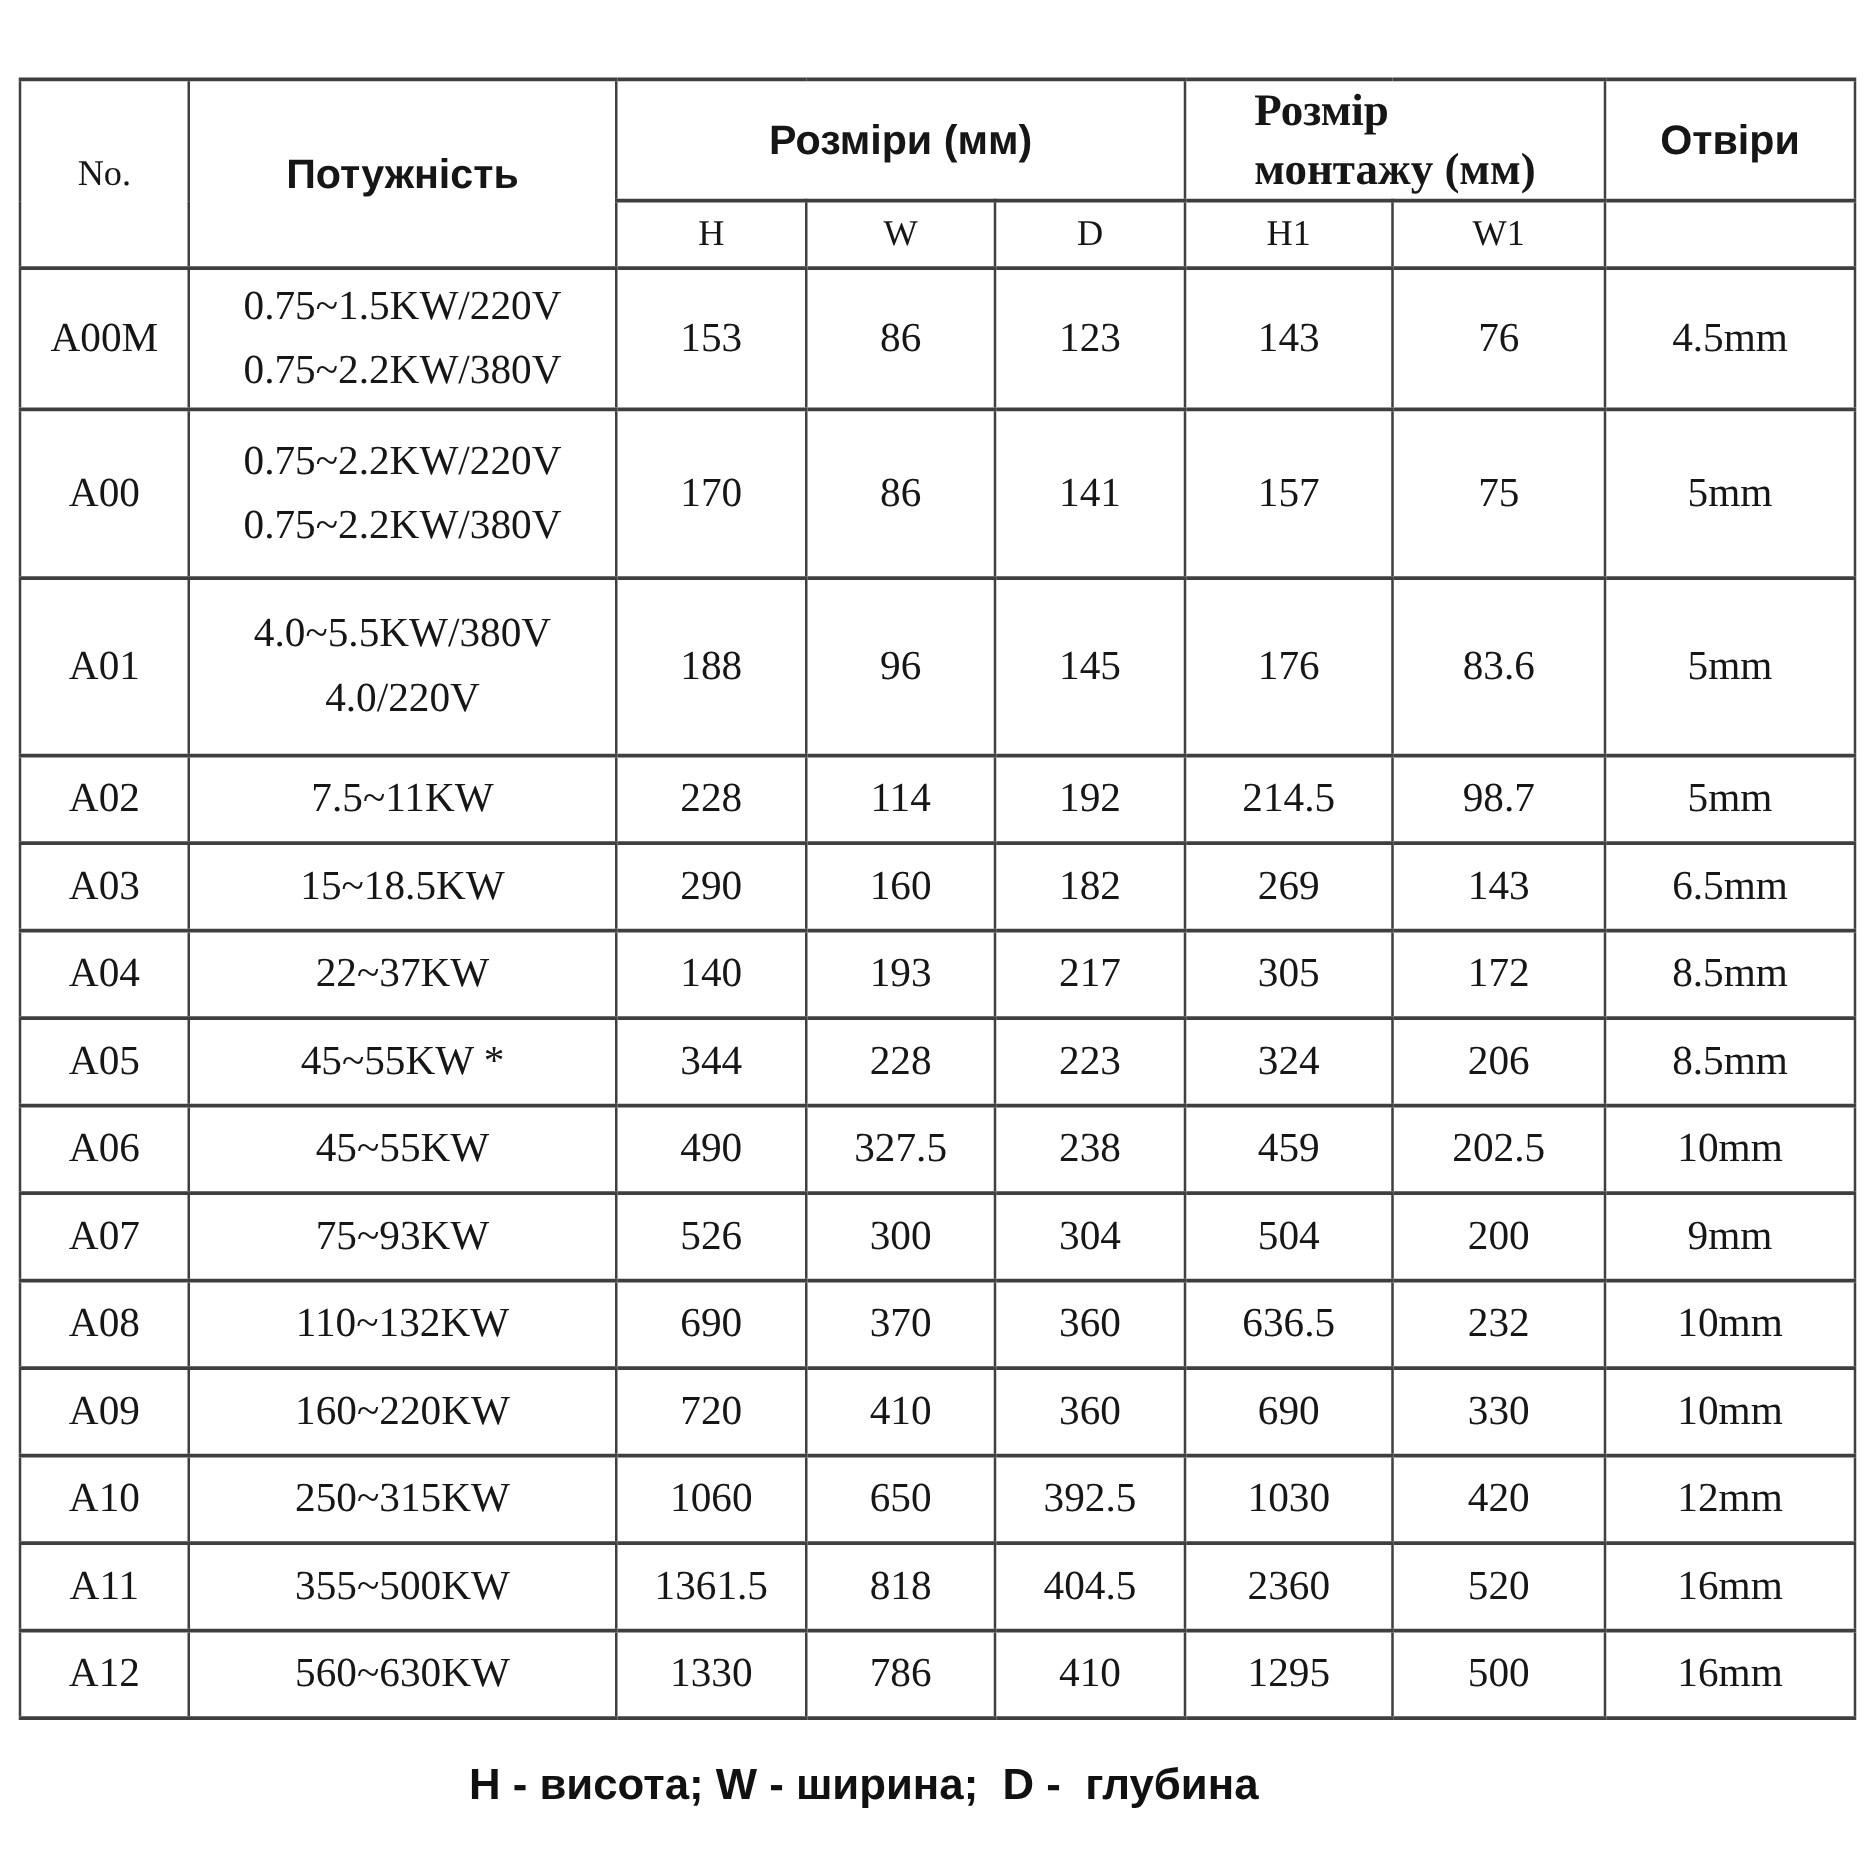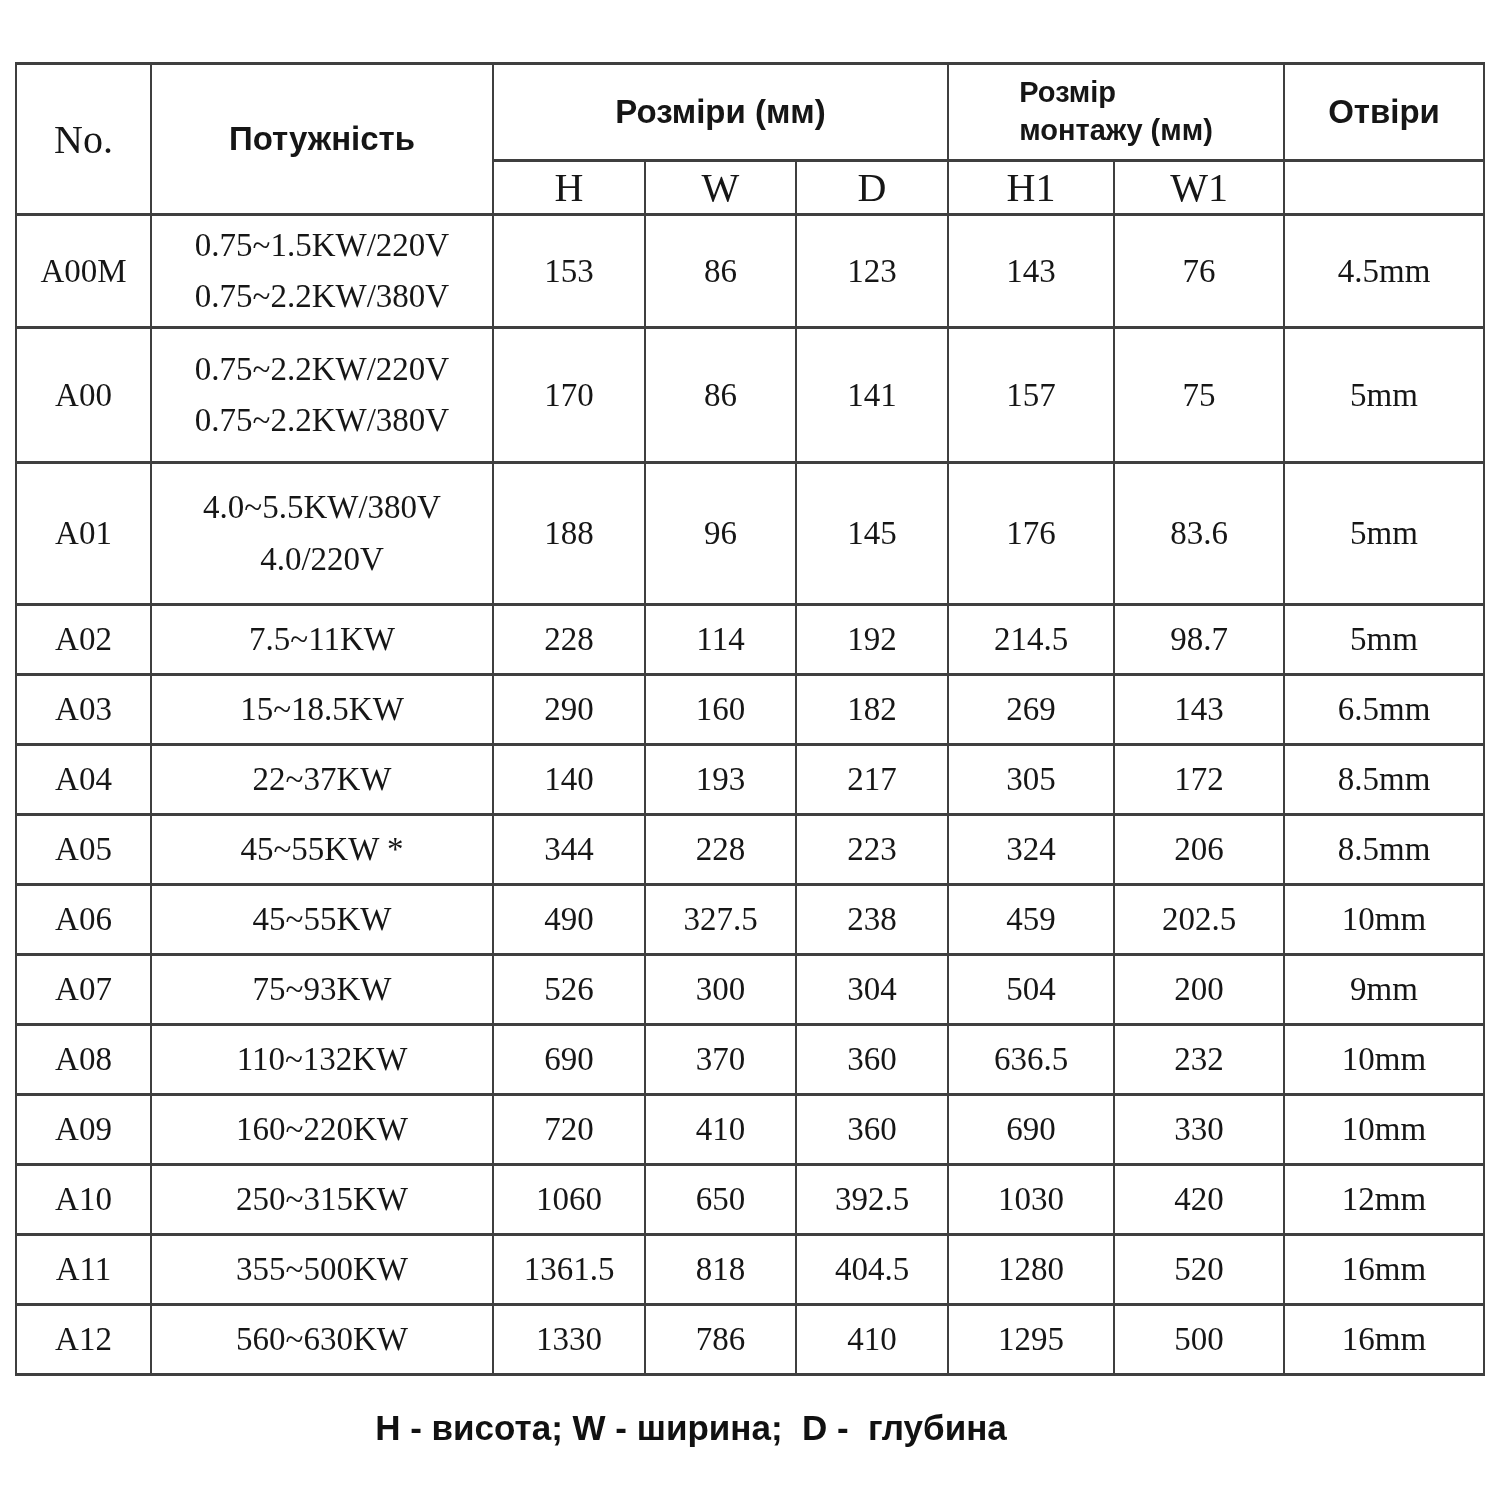--- a/index.html
+++ b/index.html
@@ -53,26 +53,26 @@
 
   
   .hdr-sans {
     font-family: "Liberation Sans", "DejaVu Sans", sans-serif;
     font-weight: bold;
     font-size: 33px;
   }
   .hdr-serif {
     font-family: "Liberation Serif", "DejaVu Serif", serif;
     font-weight: normal;
-    font-size: 40px;
+    font-size: 29px;
   }
   .hdr-mount {
-    font-family: Liberation Sans, sans-serif;
+    font-family: Liberation Serif, serif;
     font-weight: bold;
-    font-size: 29px;
+    font-size: 36px;
     line-height: 1.3;
   }
   .hdr-mount .mount-lines {
     display: inline-block;
     text-align: left;
   }
   tr.hdr-group  { height: 97px; }
   tr.hdr-sub    { height: 54px; }
 
   
@@ -291,21 +291,21 @@
             <td>12mm</td>
           </tr>
           <tr class="row-normal">
             <td>A11</td>
             <td class="power-cell">
               <div class="pline">355~500KW</div>
             </td>
             <td>1361.5</td>
             <td>818</td>
             <td>404.5</td>
-            <td>1280</td>
+            <td>2360</td>
             <td>520</td>
             <td>16mm</td>
           </tr>
           <tr class="row-normal">
             <td>A12</td>
             <td class="power-cell">
               <div class="pline">560~630KW</div>
             </td>
             <td>1330</td>
             <td>786</td>

